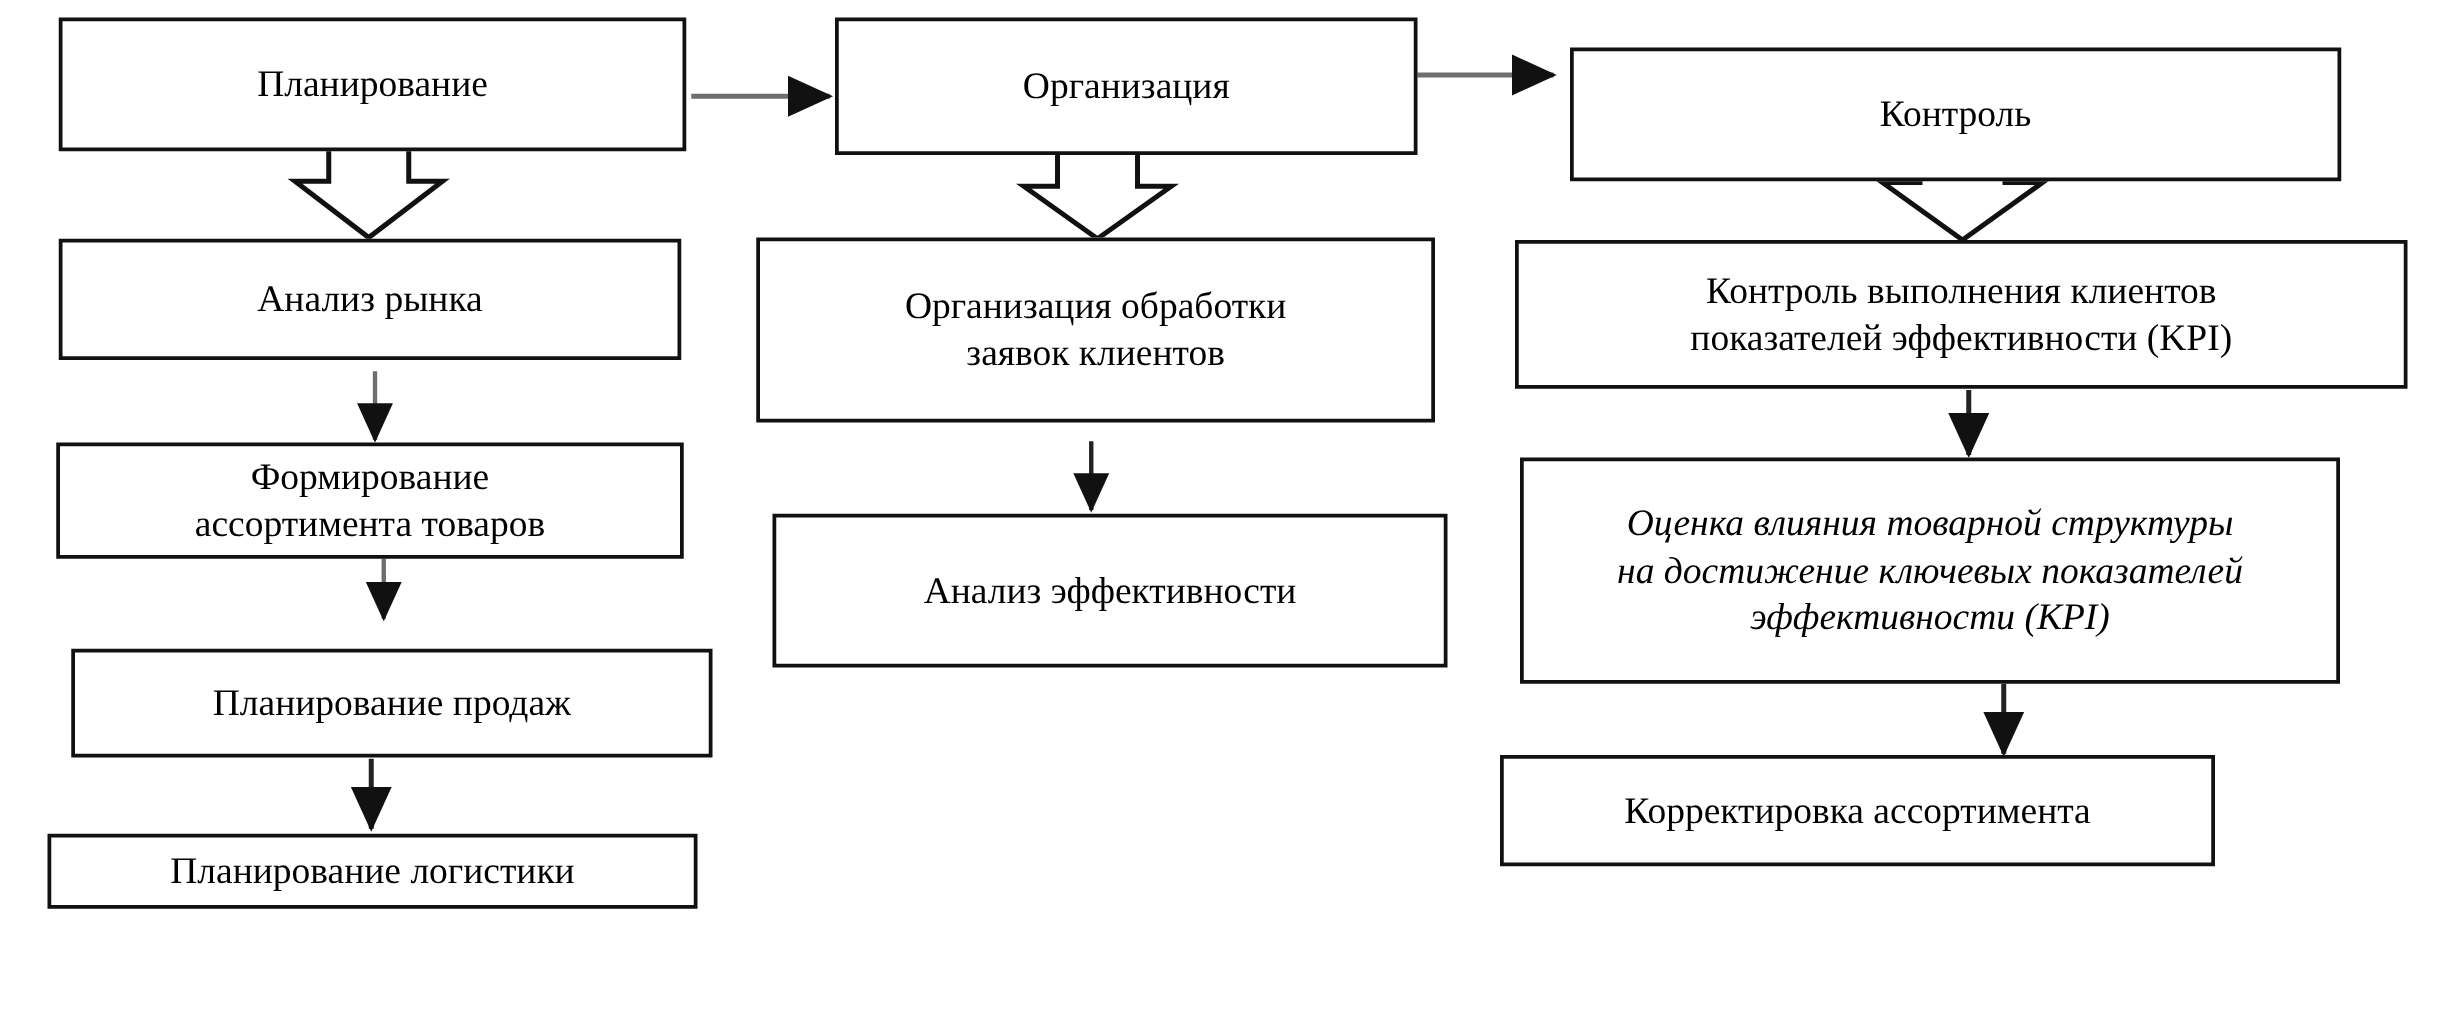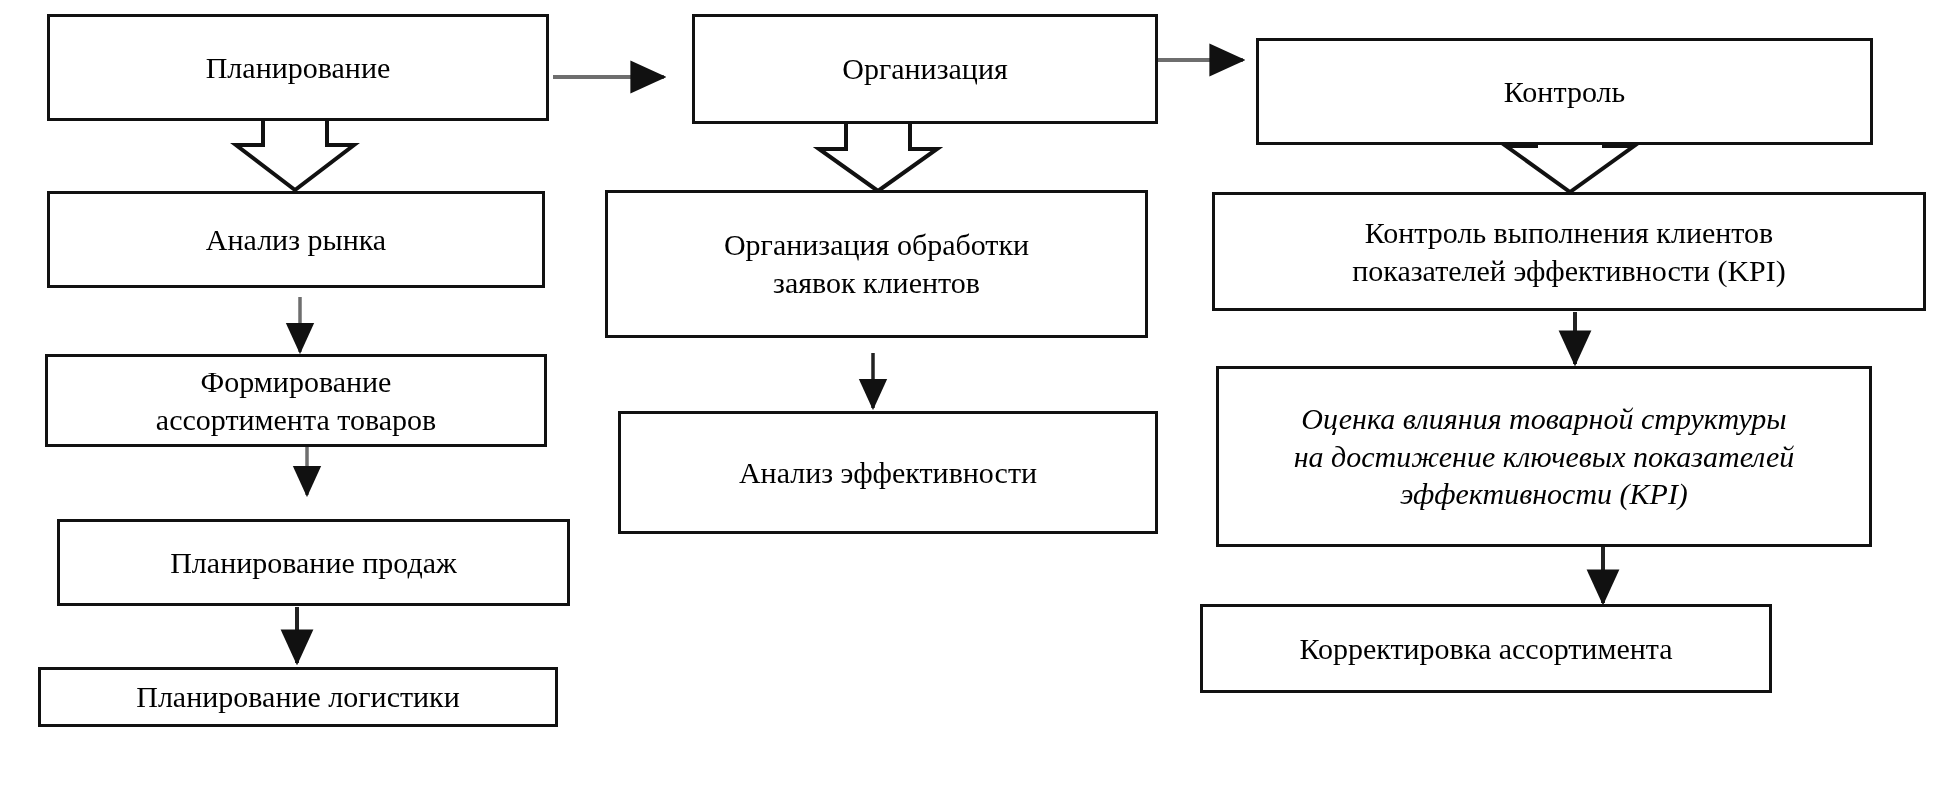--- a/index.html
+++ b/index.html
@@ -110,21 +110,21 @@
   </div>
 
   <div class="node" style="left:33px; top:519px; width:513px; height:87px;margin-left:24px;">
     <span class="label">Планирование продаж</span>
   </div>
 
   <div class="node" style="left:38px; top:667px; width:520px; height:60px;">
     <span class="label">Планирование логистики</span>
   </div>
 
-  <div class="node" style="left:668px; top:14px; width:466px; height:110px;margin-left:24px;">
+  <div class="node" style="left:668px; top:14px; width:466px; height:110px;">
     <span class="label">Организация</span>
   </div>
 
   <div class="node" style="left:605px; top:190px; width:543px; height:148px;">
     <span class="label">
       <span>Организация обработки</span><br>
       <span>заявок клиентов</span>
     </span>
   </div>
 

